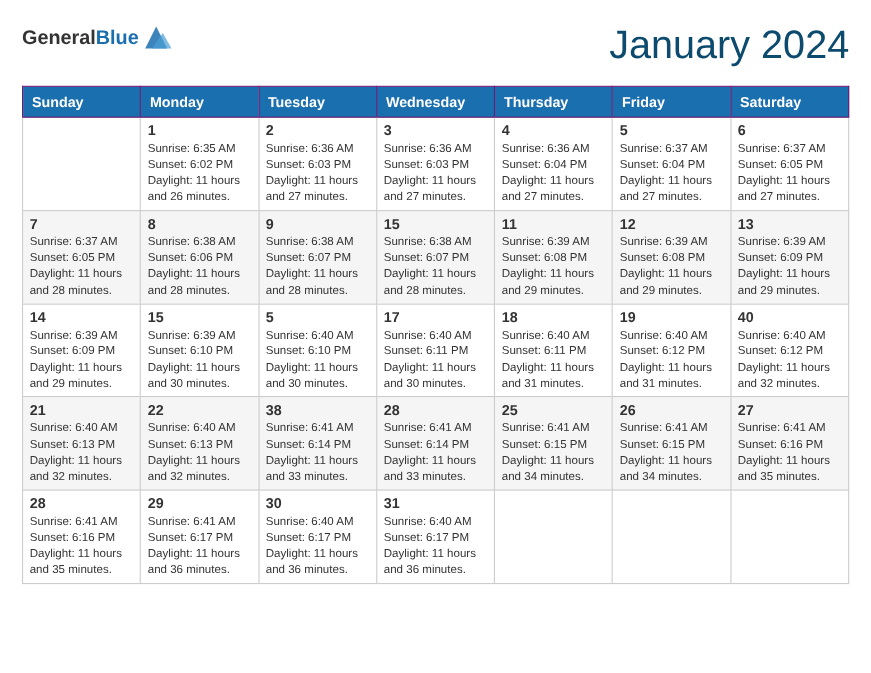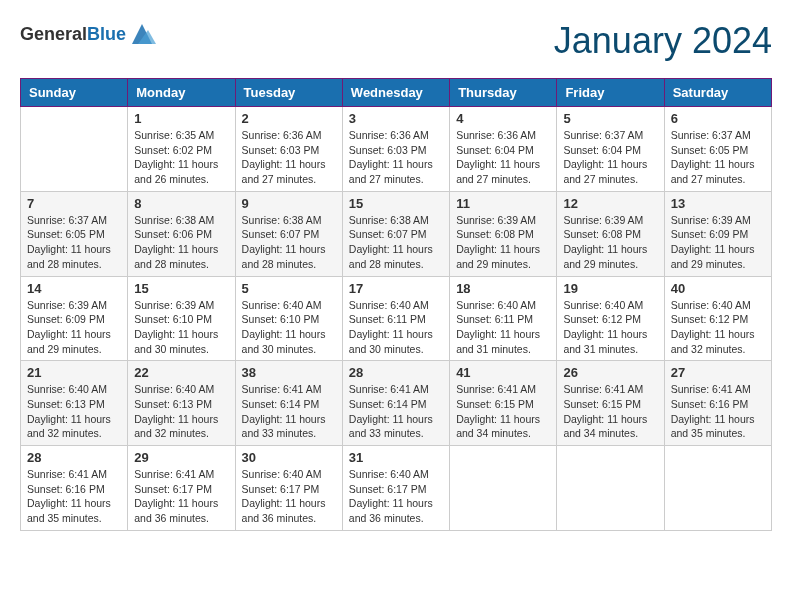--- a/index.html
+++ b/index.html
@@ -167,21 +167,21 @@
       </tr>
       <tr>
         <td><span class="day-num">21</span>
           <span class="day-detail">Sunrise: 6:40 AM<br>Sunset: 6:13 PM<br>Daylight: 11 hours and 32 minutes.</span></td>
         <td><span class="day-num">22</span>
           <span class="day-detail">Sunrise: 6:40 AM<br>Sunset: 6:13 PM<br>Daylight: 11 hours and 32 minutes.</span></td>
         <td><span class="day-num">38</span>
           <span class="day-detail">Sunrise: 6:41 AM<br>Sunset: 6:14 PM<br>Daylight: 11 hours and 33 minutes.</span></td>
         <td><span class="day-num">28</span>
           <span class="day-detail">Sunrise: 6:41 AM<br>Sunset: 6:14 PM<br>Daylight: 11 hours and 33 minutes.</span></td>
-        <td><span class="day-num">41</span>
+        <td><span class="day-num">25</span>
           <span class="day-detail">Sunrise: 6:41 AM<br>Sunset: 6:15 PM<br>Daylight: 11 hours and 34 minutes.</span></td>
         <td><span class="day-num">26</span>
           <span class="day-detail">Sunrise: 6:41 AM<br>Sunset: 6:15 PM<br>Daylight: 11 hours and 34 minutes.</span></td>
         <td><span class="day-num">27</span>
           <span class="day-detail">Sunrise: 6:41 AM<br>Sunset: 6:16 PM<br>Daylight: 11 hours and 35 minutes.</span></td>
       </tr>
       <tr>
         <td><span class="day-num">28</span>
           <span class="day-detail">Sunrise: 6:41 AM<br>Sunset: 6:16 PM<br>Daylight: 11 hours and 35 minutes.</span></td>
         <td><span class="day-num">29</span>

